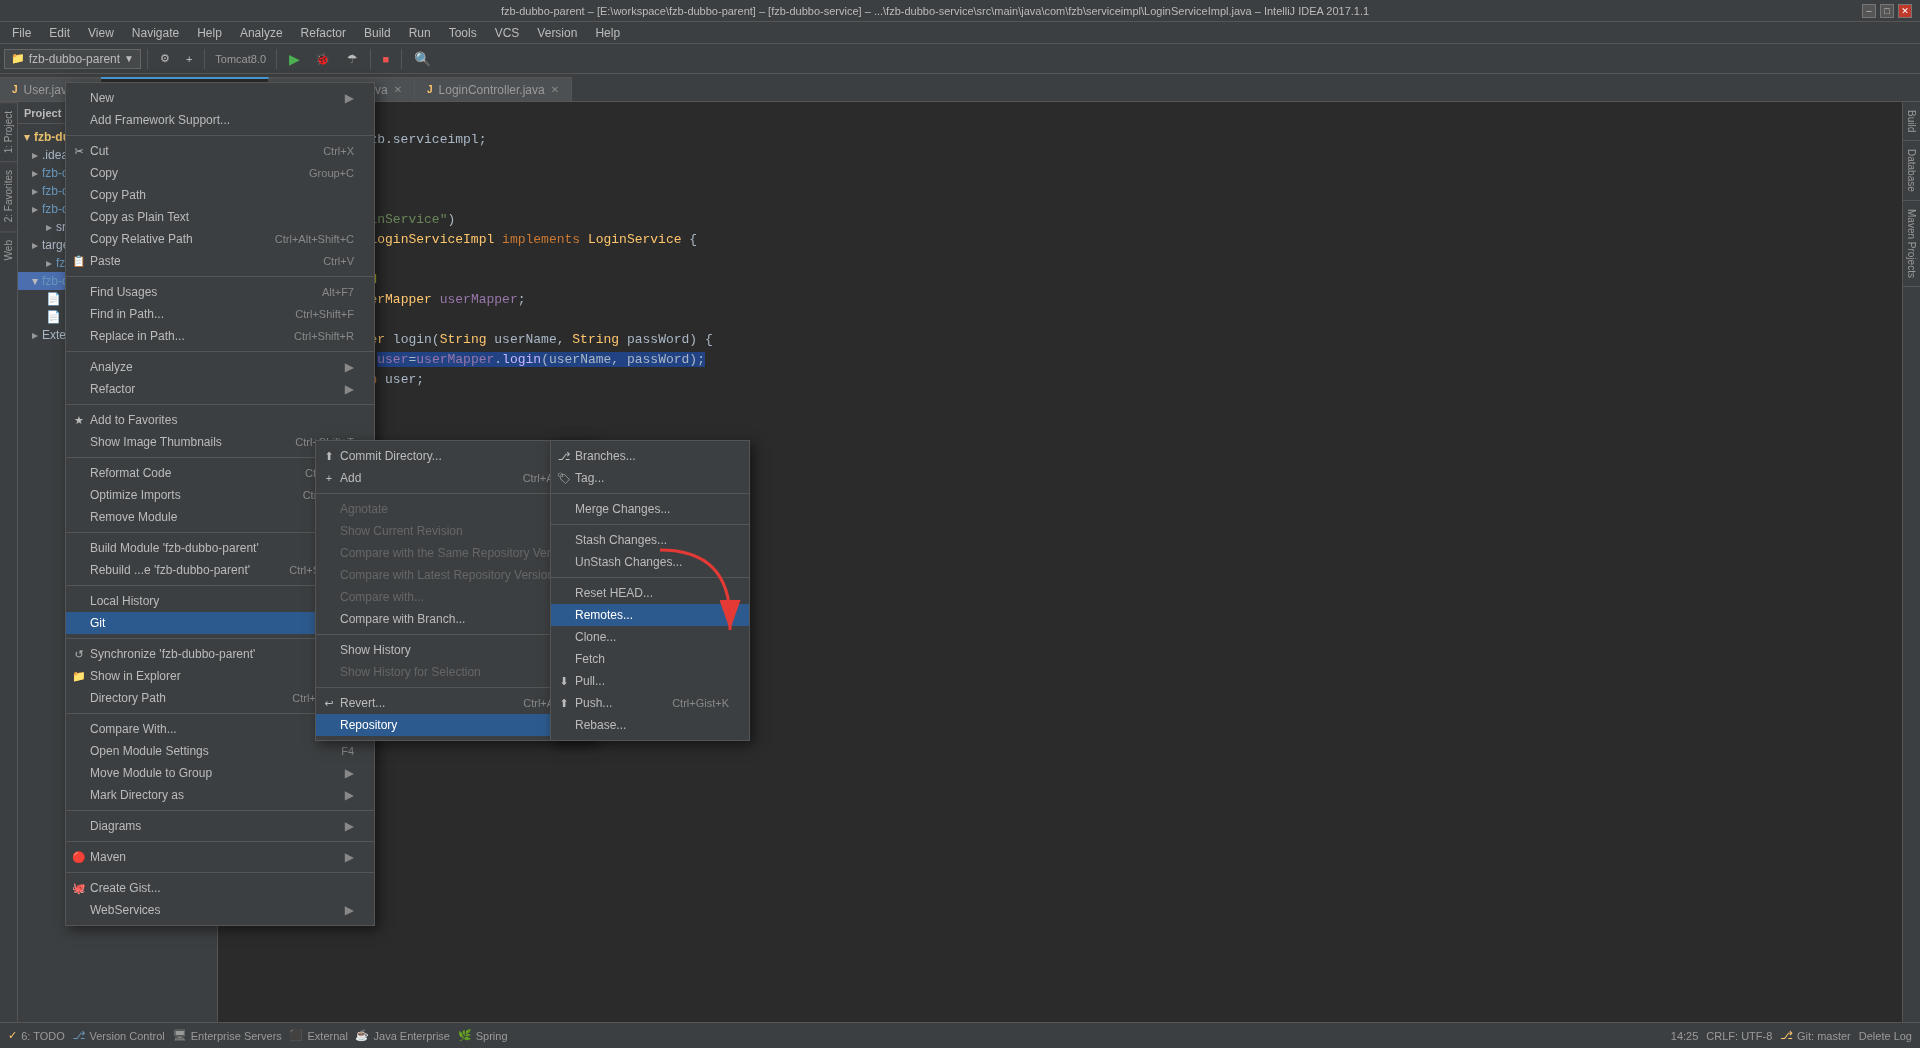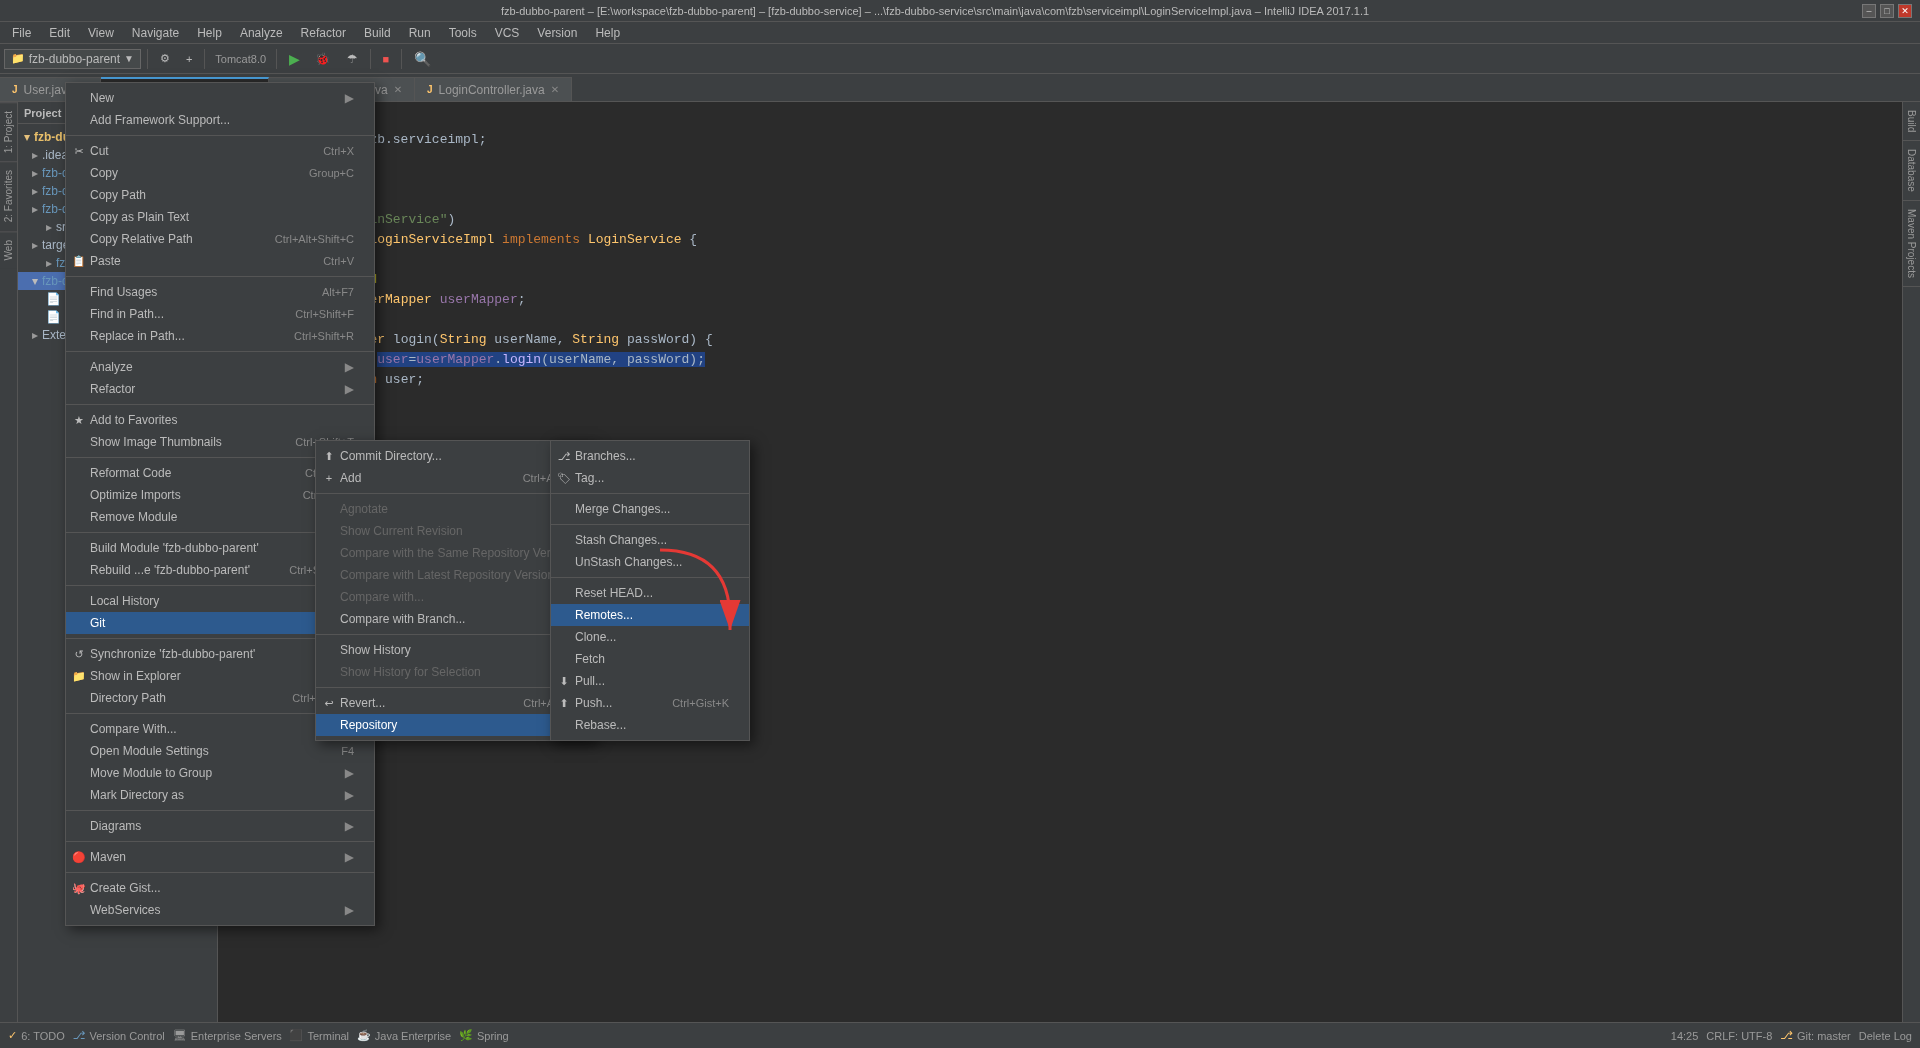--- a/index.html
+++ b/index.html
@@ -568,21 +568,21 @@
   <div class="status-item">
     <span style="color:#6897bb;">⎇</span>
     <span>Version Control</span>
   </div>
   <div class="status-item">
     <span>🖥</span>
     <span>Enterprise Servers</span>
   </div>
   <div class="status-item">
     <span>⬛</span>
-    <span>Terminal</span>
+    <span>External</span>
   </div>
   <div class="status-item">
     <span>☕</span>
     <span>Java Enterprise</span>
   </div>
   <div class="status-item">
     <span style="color:#8bc34a;">🌿</span>
     <span>Spring</span>
   </div>
   <div style="flex:1;"></div>

